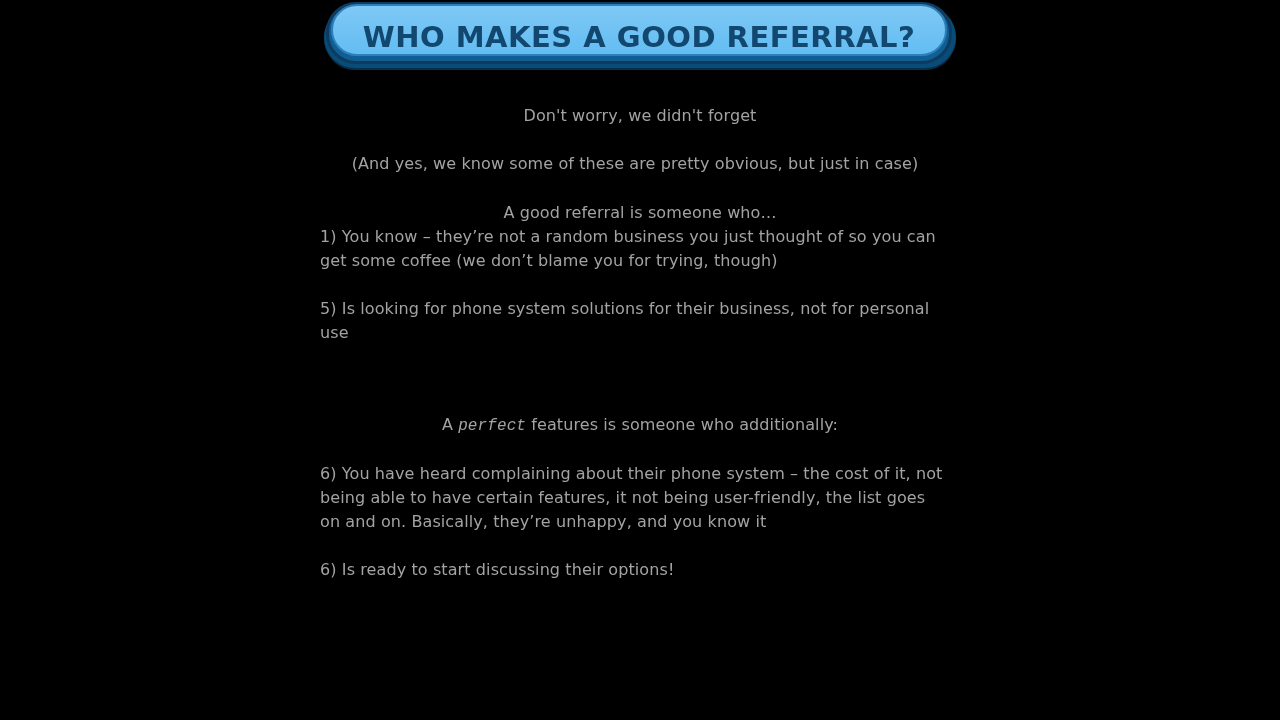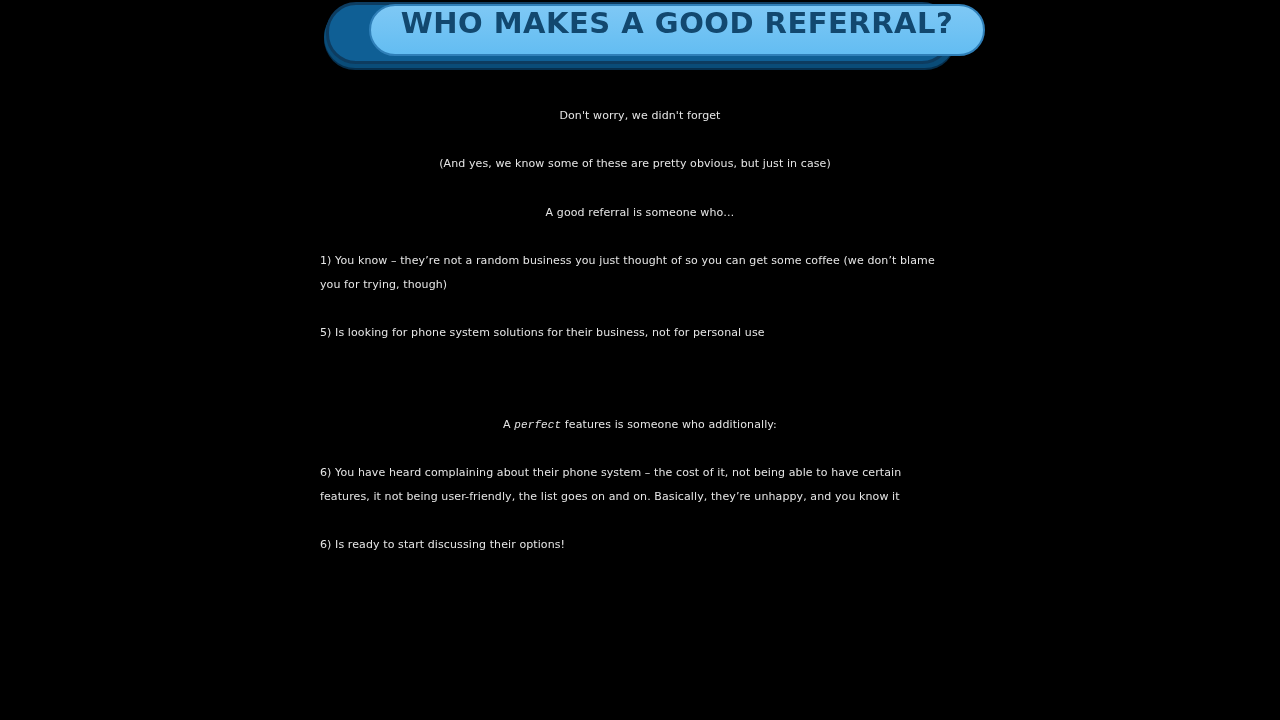--- a/index.html
+++ b/index.html
@@ -53,50 +53,49 @@
   .title-pill {
     position: absolute;
     left: 7px;
     top: 2px;
     width: 612px;
     height: 48px;
     border-radius: 26px;
     background: linear-gradient(#7ec8f5, #63bdf2);
     border: 2px solid #2f7fb8;
     display: flex;
-    align-items: flex-start;
+    align-items: flex-end;
     justify-content: center;
-    margin-left: 38px;
   }
   .title-text {
     font-family: "DejaVu Sans", sans-serif;
     font-weight: bold;
     font-size: 29px;
     letter-spacing: 0.5px;
     color: #12486f;
     white-space: nowrap;
   }
 
   
   .content {
     position: absolute;
     left: 320px;
     top: 104px;
     width: 640px;
   }
   .line {
-    font-size: 11px;
+    font-size: 16px;
     line-height: 24px;
-    color: #e5e5e5;
+    color: #a3a3a3;
     letter-spacing: 0.1px;
   }
   .center { text-align: center; }
   .sp-intro { margin-bottom: 24px; }
   .sp-note { margin-bottom: 25px; }
-  .sp-lead { margin-bottom: 24px; }
+  .sp-lead { }
   .item { margin-bottom: 24px; }
   .item-last { margin-bottom: 0; }
   .gap-block { height: 44px; }
   .perfect-lead {
     text-align: center;
     margin-bottom: 24px;
   }
   .perfect-lead em {
     font-style: italic;
     font-family: Liberation Mono, monospace;

